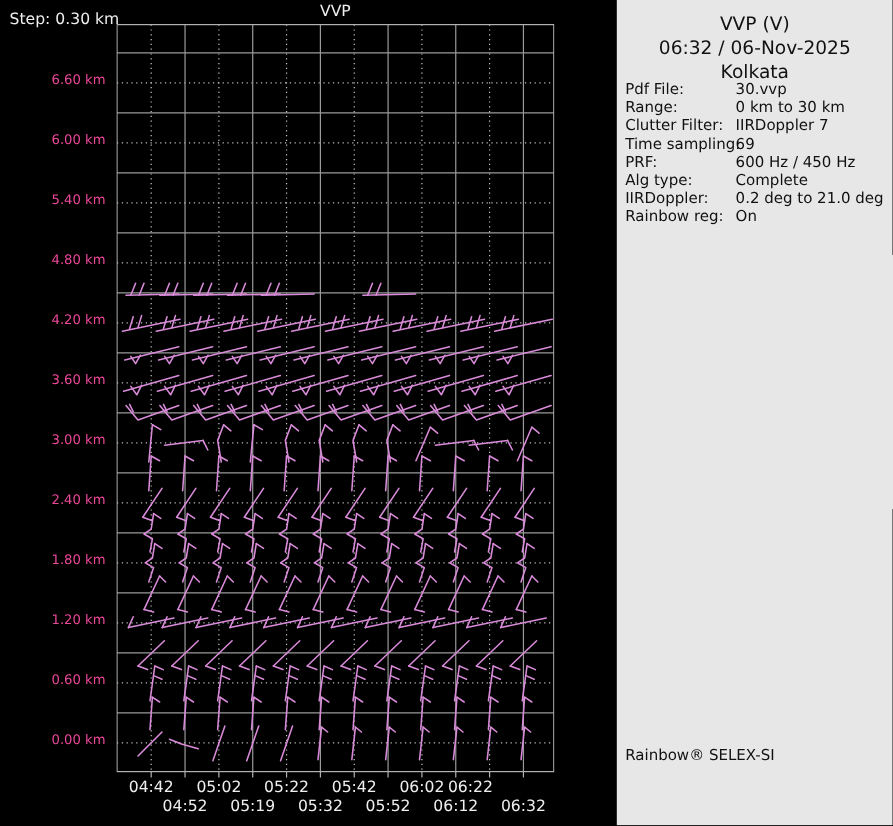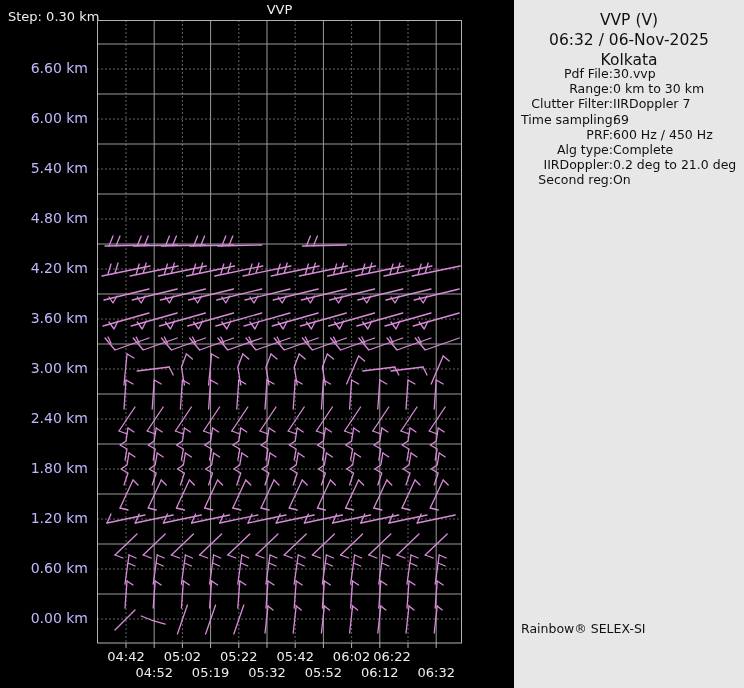--- a/index.html
+++ b/index.html
@@ -2,28 +2,28 @@
 <html><head>
 <meta charset="utf-8">
 <style>
   html,body{margin:0;padding:0;background:#000;}
   .screen{position:relative;width:744px;height:688px;background:#000;overflow:hidden;
           font-family:"DejaVu Sans","Liberation Sans",sans-serif;}
   .plot-region{position:absolute;left:0;top:0;width:514px;height:688px;background:#000;}
   .step-label{position:absolute;left:8px;top:9px;font-size:13px;color:#eee;white-space:nowrap;}
   .plot-title{position:absolute;left:97px;top:2px;width:365px;text-align:center;font-size:13px;color:#eee;}
   svg.plot-canvas{position:absolute;left:97px;top:20px;display:block;}
-  .ylab{position:absolute;left:6px;width:82px;text-align:right;font-size:14px;color:#c4b5fd;white-space:nowrap;}
+  .ylab{position:absolute;left:6px;width:82px;text-align:right;font-size:11px;color:#ec4899;white-space:nowrap;}
   .xlab{position:absolute;width:56px;text-align:center;font-size:13px;color:#eee;white-space:nowrap;}
   .info-panel{position:absolute;left:514px;top:0;width:230px;height:688px;background:#e7e7e7;color:#111;}
   .info-header{margin-top:10px;text-align:center;font-size:15.5px;line-height:20px;}
   .info-header div{white-space:nowrap;}
   .info-fields{position:absolute;left:7px;top:66px;width:220px;font-size:12.5px;line-height:15.2px;}
   .frow{display:flex;white-space:nowrap;}
-  .flab{width:92px;flex:0 0 92px;text-align:right;}
+  .flab{width:92px;flex:0 0 92px;}
   .fval{flex:1;}
   .info-footer{position:absolute;left:7px;top:621px;font-size:12.5px;white-space:nowrap;}
 </style>
 </head>
 <body>
 
 <div class="screen">
 
   <div class="plot-region" style="background: rgb(0, 0, 0);">
     <div class="step-label">Step: 0.30 km</div>
@@ -544,20 +544,20 @@
         </div>
         <div class="frow">
           <span class="flab">Alg type:</span>
           <span class="fval">Complete</span>
         </div>
         <div class="frow">
           <span class="flab">IIRDoppler:</span>
           <span class="fval">0.2 deg to 21.0 deg</span>
         </div>
         <div class="frow">
-          <span class="flab">Second reg:</span>
+          <span class="flab">Rainbow reg:</span>
           <span class="fval">On</span>
         </div>
       </div>
     <div class="info-footer">Rainbow® SELEX-SI</div>
   </div>
 
 </div>
 
 </body></html>

